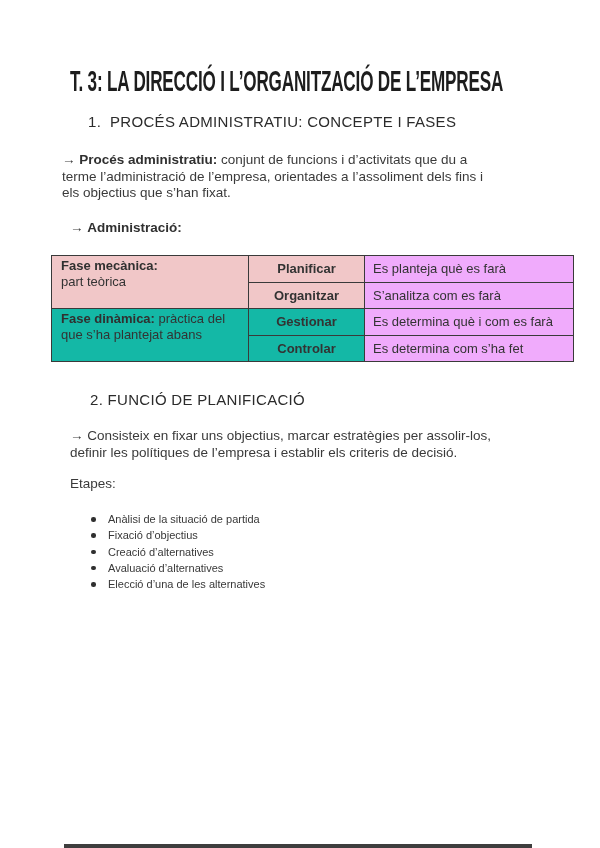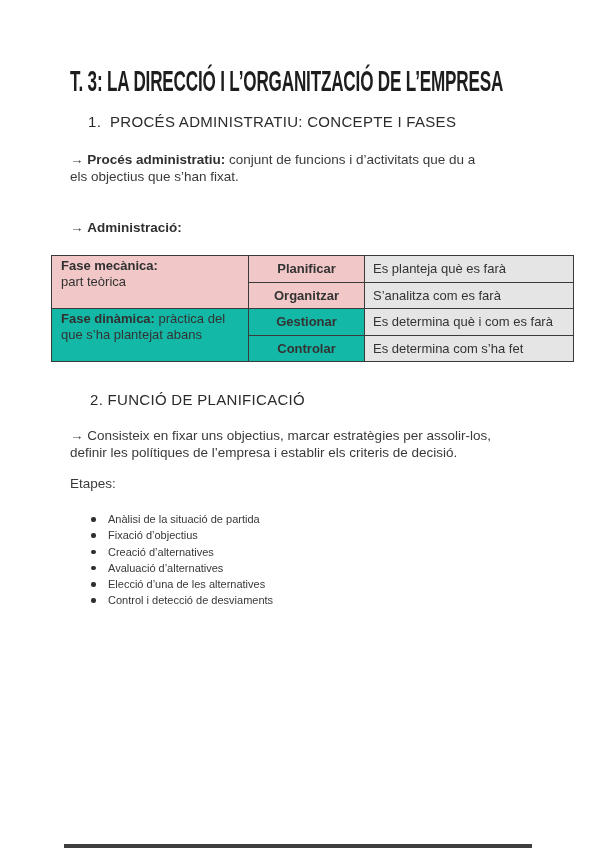--- a/index.html
+++ b/index.html
@@ -32,21 +32,21 @@
   }
   .h1 { left: 88px; top: 113px; }
   .h2 { left: 90px; top: 391px; }
   .para {
     position: absolute;
     font-size: 13.5px;
     line-height: 16.5px;
     color: #3a3a3a;
   }
   .para .line { display: block; white-space: pre-wrap; }
-  .p1 { left: 70px; top: 152px; }
+  .p1 { left: 62px; top: 152px; }
   .admin-line { left: 70px; top: 220px; }
   .p2 { left: 70px; top: 427px; line-height: 17px; }
   .etapes-label { left: 70px; top: 476px; }
   b.term { font-weight: 700; color: #303030; }
   
   table.phases {
     position: absolute;
     left: 51px; top: 255px;
     border-collapse: collapse;
     table-layout: fixed;
@@ -54,21 +54,21 @@
     font-size: 13px;
     color: #333333;
   }
   table.phases td {
     border: 1.6px solid #3a3a3a;
     height: 25px;
     vertical-align: middle;
   }
   td.c1 { width: 197px; padding: 2px 8px 18px 9px; line-height: 16px; }
   td.c2 { width: 116px; text-align: center; font-weight: 600; margin-left: 24px; }
-  td.c3 { width: 209px; padding-left: 8px; background: #e5e5e5; }
+  td.c3 { width: 209px; padding-left: 8px; background: #f0abfc; }
   .pink { background: #f1c7c8; }
   .blue { background: #14b8a6; }
   td.c1 .block { display: block; }
   
   ul.etapes {
     position: absolute;
     left: 88px; top: 511px;
     list-style: none;
     font-size: 11px;
   }
@@ -95,20 +95,21 @@
 </style>
 </head>
 <body>
 
 <div class="doc-title">T. 3: LA DIRECCIÓ I L’ORGANITZACIÓ DE L’EMPRESA</div>
 
 <div class="section-heading h1">1.  PROCÉS ADMINISTRATIU: CONCEPTE I FASES</div>
 
 <div class="para p1">
   <span class="line"><span>→ </span><b class="term">Procés administratiu:</b><span> conjunt de funcions i d’activitats que du a</span></span>
+  <span class="line">terme l’administració de l’empresa, orientades a l’assoliment dels fins i</span>
   <span class="line">els objectius que s’han fixat.</span>
 </div>
 
 <div class="para admin-line">
   <span>→ </span><b class="term">Administració:</b>
 </div>
 
 <table class="phases">
   <tbody>
       <tr>
@@ -145,16 +146,15 @@
 </div>
 
 <div class="para etapes-label">Etapes:</div>
 
 <ul class="etapes">
   <li>Anàlisi de la situació de partida</li>
   <li>Fixació d’objectius</li>
   <li>Creació d’alternatives</li>
   <li>Avaluació d’alternatives</li>
   <li>Elecció d’una de les alternatives</li>
-  <li>Control i detecció de desviaments</li>
 </ul>
 
 <div class="next-page-edge"></div>
 
 </body></html>

